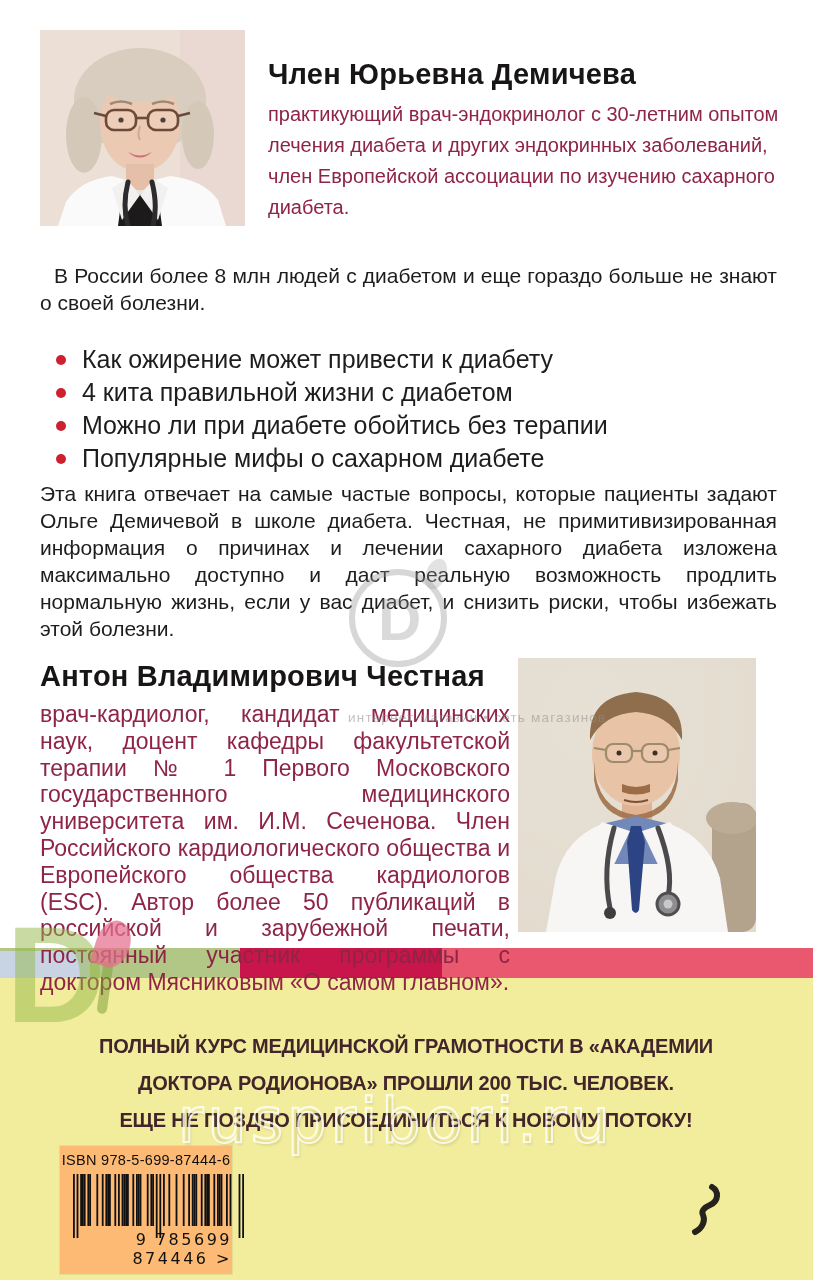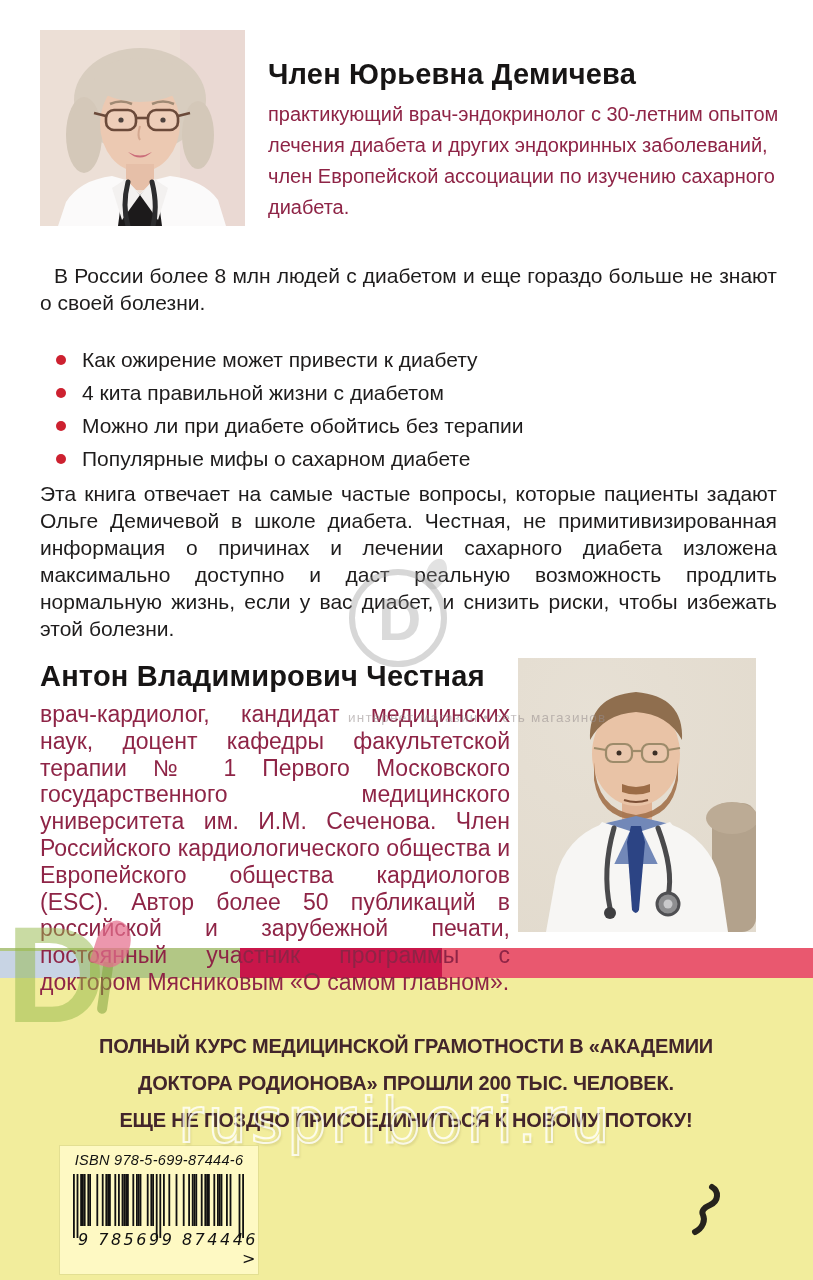--- a/index.html
+++ b/index.html
@@ -7,34 +7,34 @@
          font-family:"Liberation Sans","DejaVu Sans",sans-serif;color:#1e1c1c;}
   .abs{position:absolute;}
 
   
   .author-name{font-size:29px;font-weight:700;color:#171515;letter-spacing:.2px;}
   .author-bio{font-size:20px;line-height:31px;color:#8e2446;}
   .author-bio2{font-size:23px;line-height:26.8px;color:#8e2446;text-align:justify;}
   .body-par{font-size:21px;line-height:27px;text-align:justify;color:#1e1c1c;}
   .indent{text-indent:14px;}
   .bullets{list-style:none;margin:0;padding:0;}
-  .bullets .bi{position:relative;padding-left:42px;font-size:21px;line-height:27px;margin-bottom:6px;color:#1e1c1c;}
+  .bullets .bi{position:relative;padding-left:42px;font-size:25px;line-height:27px;margin-bottom:6px;color:#1e1c1c;}
   .bullets .dot{position:absolute;left:16px;top:9px;width:10px;height:10px;border-radius:50%;background:#cd2130;}
 
   
   .strip-green{left:0;top:948px;width:240px;height:30px;background:#b2c785;}
   .strip-crimson{left:240px;top:948px;width:202px;height:30px;background:#c9164a;}
   .strip-rose{left:442px;top:948px;width:371px;height:30px;background:#e9586f;}
   .strip-lavender{left:0;top:951px;width:90px;height:27px;background:#c9d5e9;opacity:.95;}
   .yellow-band{left:0;top:978px;width:813px;height:302px;background:#f2ed9c;}
   .banner{left:56px;top:1028px;width:700px;text-align:center;font-weight:700;
           font-size:20px;line-height:37px;color:#42252b;letter-spacing:-.2px;}
 
   
-  .barcode-box{left:60px;top:1146px;width:198px;height:128px;background:#fef9c3;box-shadow:0 0 0 1px rgba(0,0,0,.06);font-style:italic;}
+  .barcode-box{left:60px;top:1146px;width:172px;height:128px;background:#fdba74;box-shadow:0 0 0 1px rgba(0,0,0,.06);}
   .isbn-label{position:absolute;top:6px;left:0;width:100%;text-align:center;font-size:14.5px;letter-spacing:.3px;color:#111;}
   .bars{position:absolute;top:28px;left:13px;}
   .ean-digits{position:absolute;top:84px;left:0;width:100%;text-align:right;
               font-family:"DejaVu Sans",sans-serif;font-size:16px;letter-spacing:2.5px;color:#111;}
 
   
   .eksmo{left:688px;top:1182px;width:34px;height:58px;}
 
   
   .wm{pointer-events:none;}

